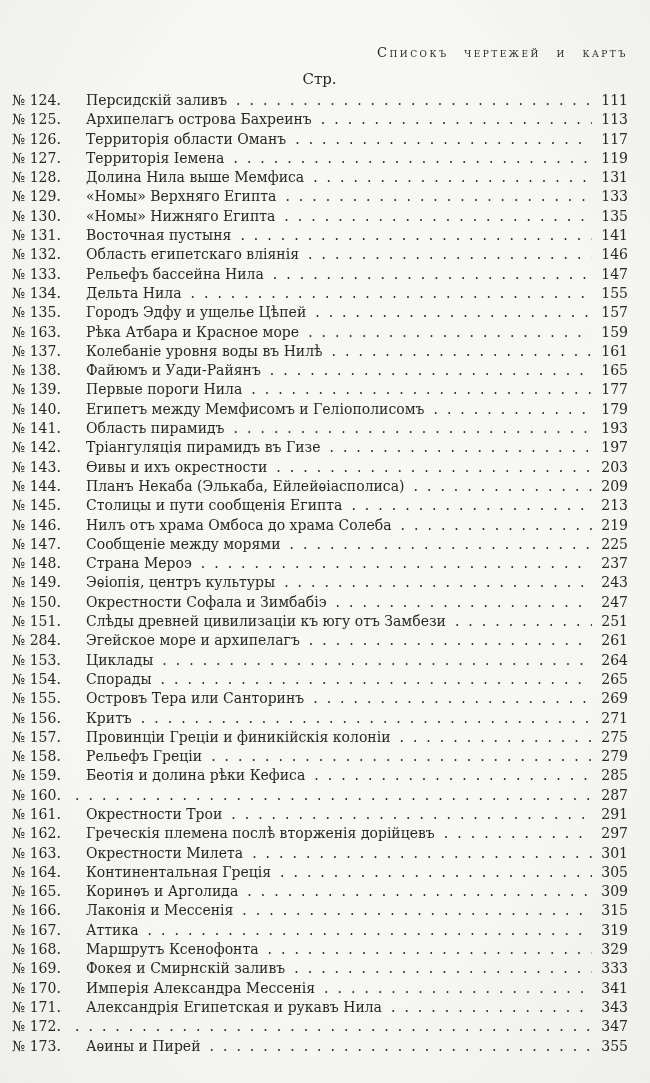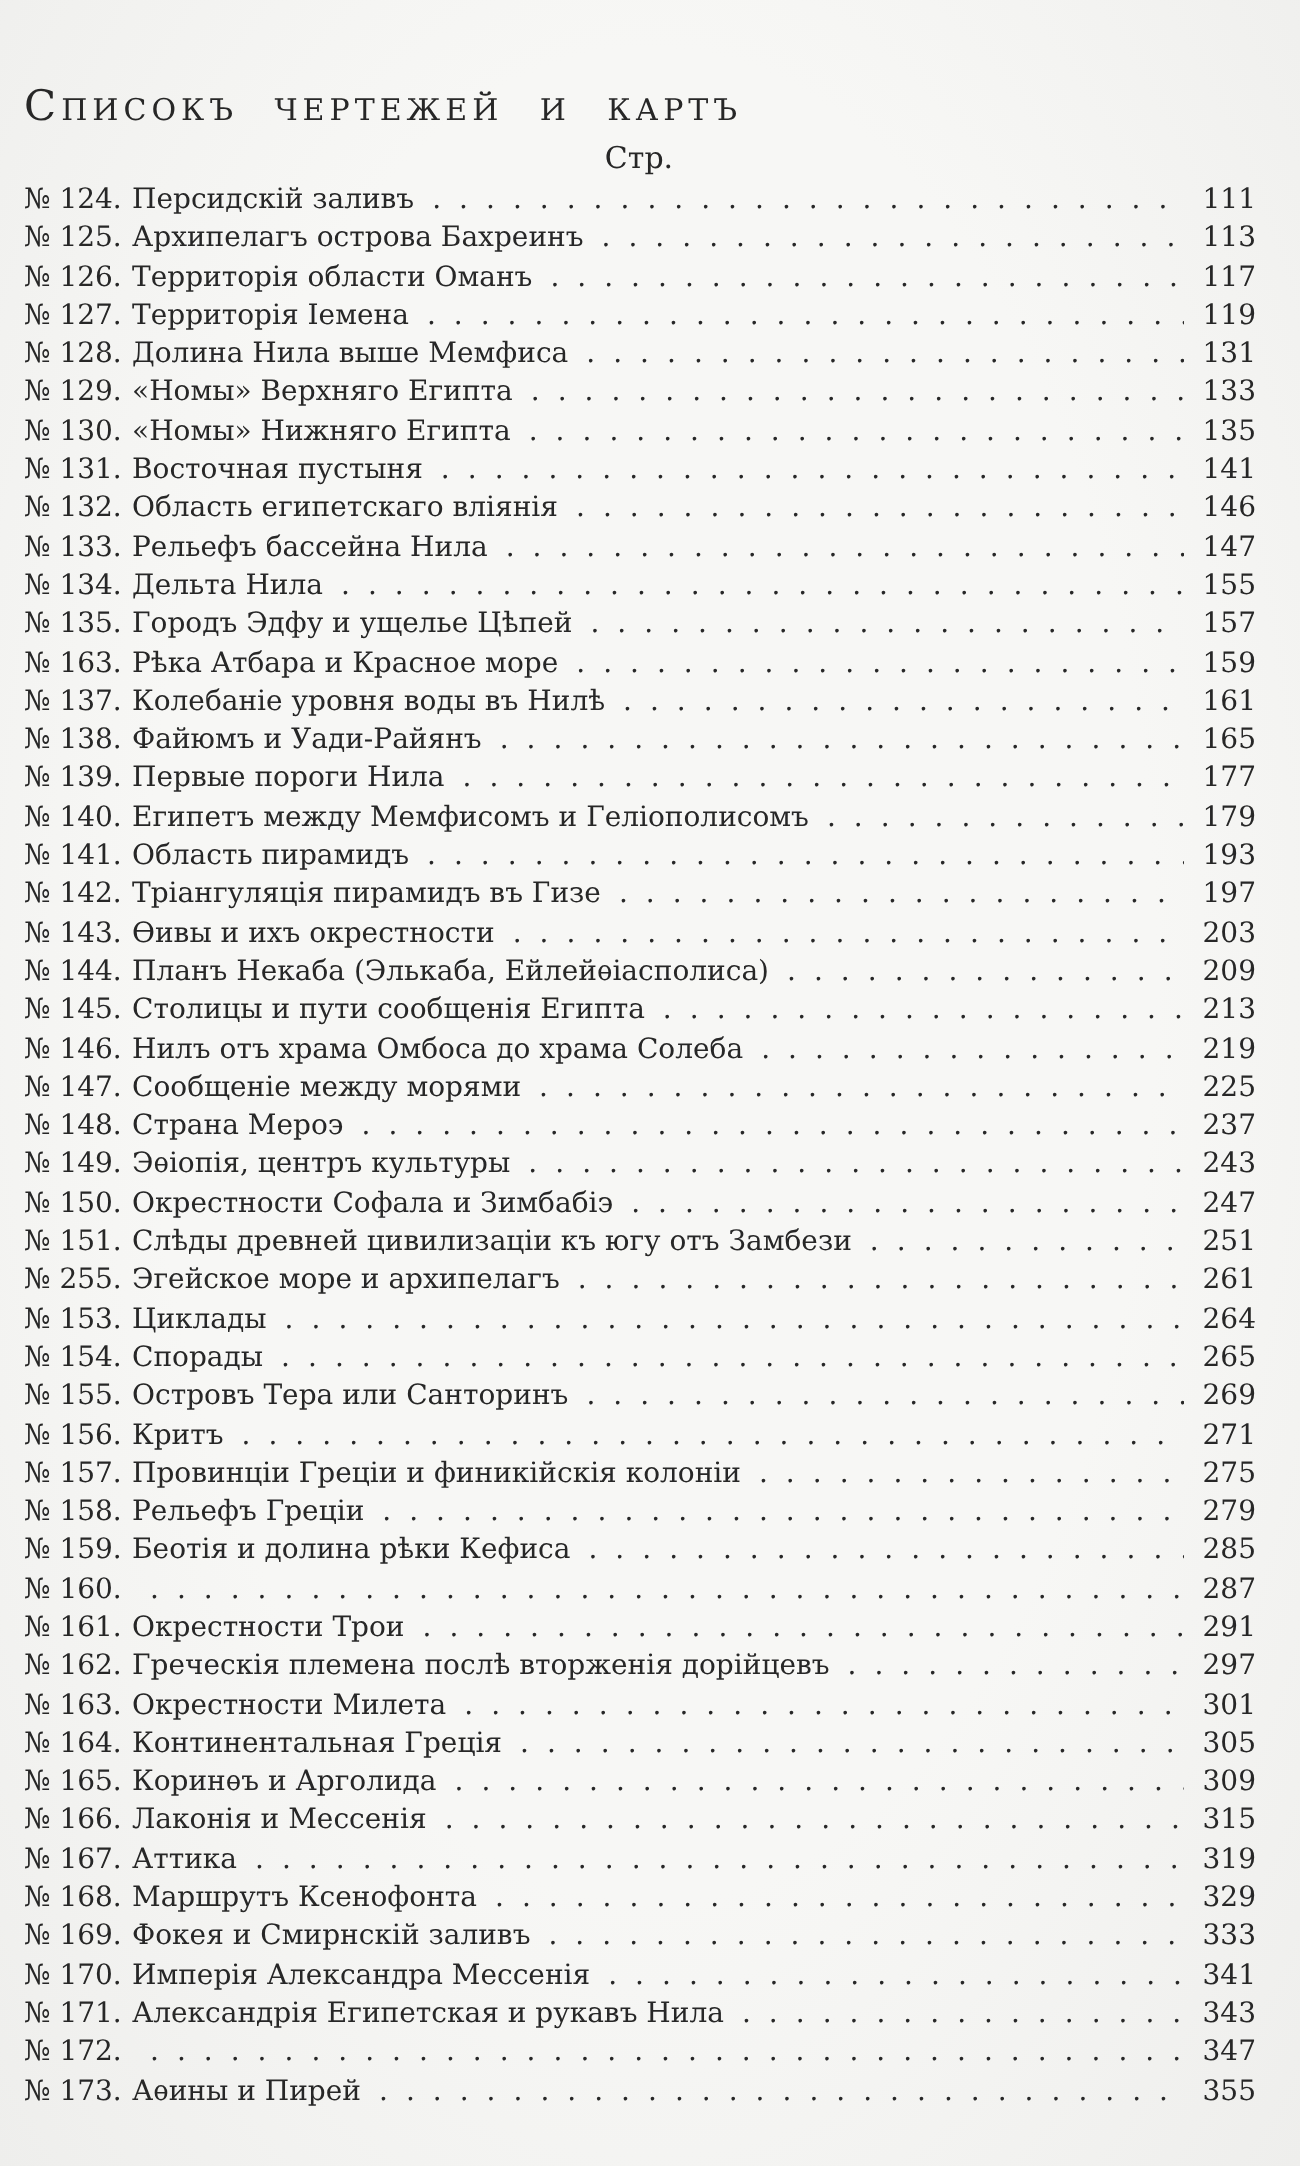--- a/index.html
+++ b/index.html
@@ -15,22 +15,22 @@
     color: var(--ink, #272727);
   }
   .page {
     box-sizing: border-box;
     width: 650px;
     height: 1083px;
     padding: 43px 22px 0 12px;
   }
   .title {
     margin: 0 0 7px 0;
-    text-align: left;
-    font-size: 21px;
+    text-align: right;
+    font-size: 13px;
     font-weight: normal;
     font-variant: small-caps;
     letter-spacing: 2.5px;
     word-spacing: 9px;
     line-height: 20px;
   }
   .col-header {
     text-align: center;
     font-size: 15px;
     line-height: 18px;
@@ -45,20 +45,21 @@
     font-size: 14px;
     line-height: 19.3px;
     white-space: nowrap;
   }
   .num {
     flex: none;
     width: 54px;
   }
   .entry-title {
     flex: none;
+    margin-left: 20px;
   }
   .leader {
     flex: 1 1 auto;
     overflow: hidden;
     white-space: nowrap;
     letter-spacing: 9px;
     padding-left: 9px;
     padding-right: 6px;
     font-size: 14px;
   }
@@ -265,21 +266,21 @@
   </div>
 
   <div class="row">
     <span class="num">№ 151.</span>
     <span class="entry-title">Слѣды древней цивилизаціи къ югу отъ Замбези</span>
     <span class="leader">................................................................................</span>
     <span class="pagenum">251</span>
   </div>
 
   <div class="row">
-    <span class="num">№ 255.</span>
+    <span class="num">№ 284.</span>
     <span class="entry-title">Эгейское море и архипелагъ</span>
     <span class="leader">................................................................................</span>
     <span class="pagenum">261</span>
   </div>
 
   <div class="row">
     <span class="num">№ 153.</span>
     <span class="entry-title">Циклады</span>
     <span class="leader">................................................................................</span>
     <span class="pagenum">264</span>

